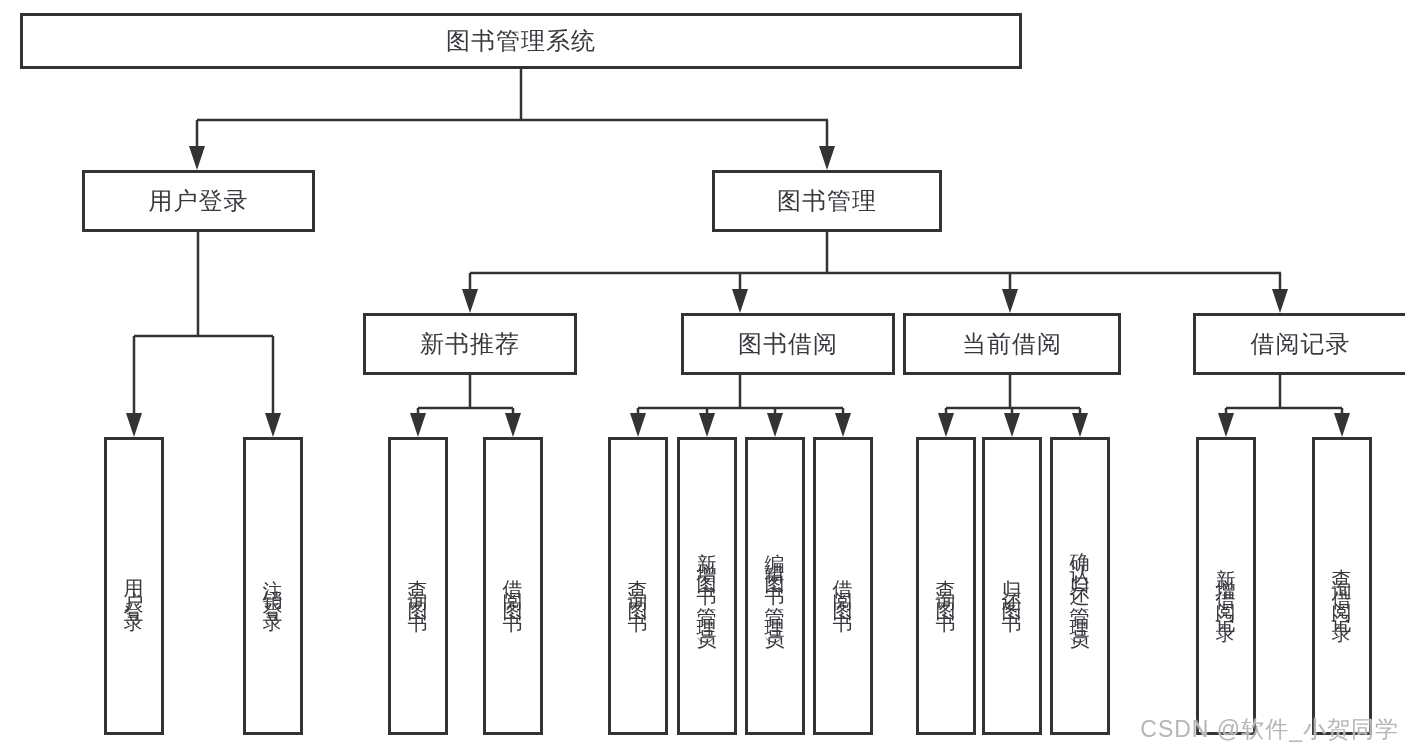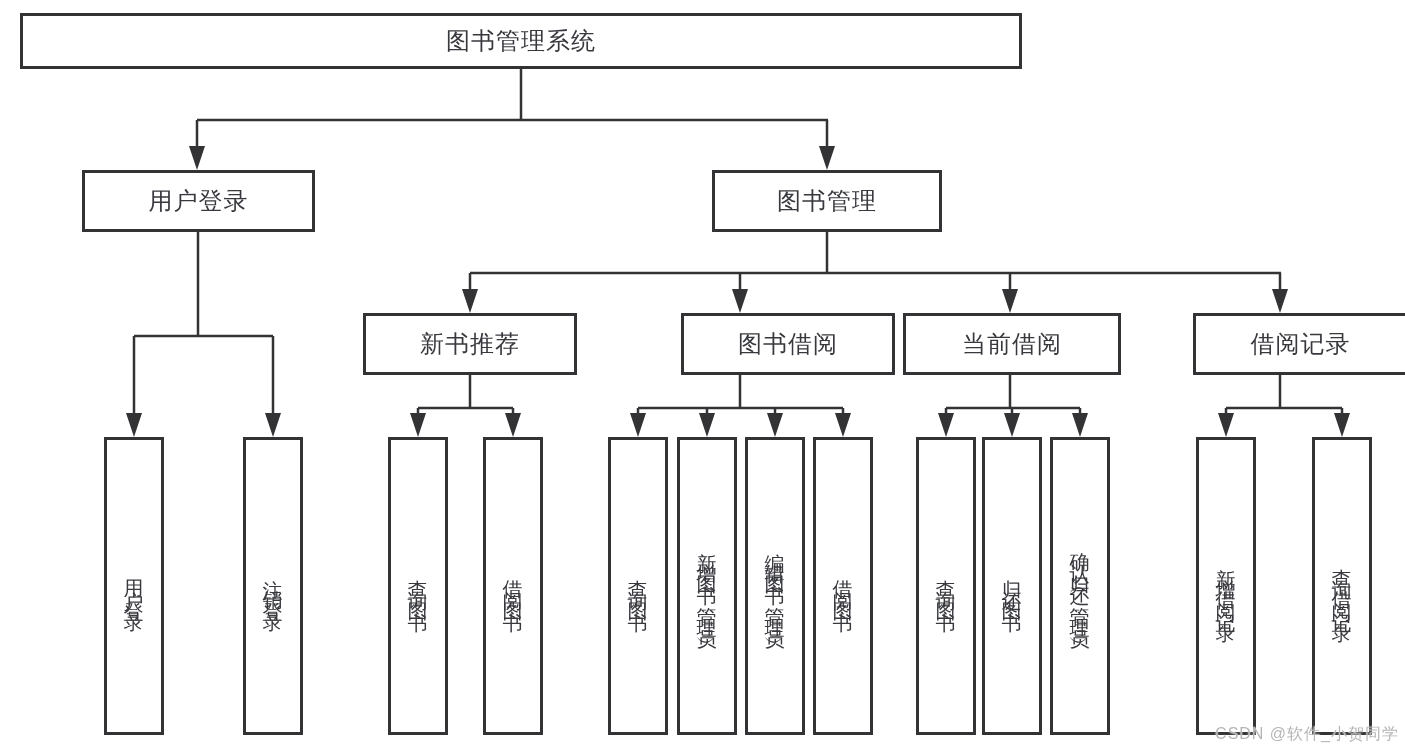--- a/index.html
+++ b/index.html
@@ -33,21 +33,21 @@
   }
   .connectors {
     position:absolute;
     left:0; top:0;
     pointer-events:none;
   }
   .watermark {
     position:absolute;
     right:6px;
     bottom:2px;
-    font-size:16px;
+    font-size:23px;
     color:#b7b4b4;
     letter-spacing:1px;
     text-shadow:0 0 2px #ffffff;
   }
 </style>
 </head>
 <body>
 
 <div class="stage">
 

